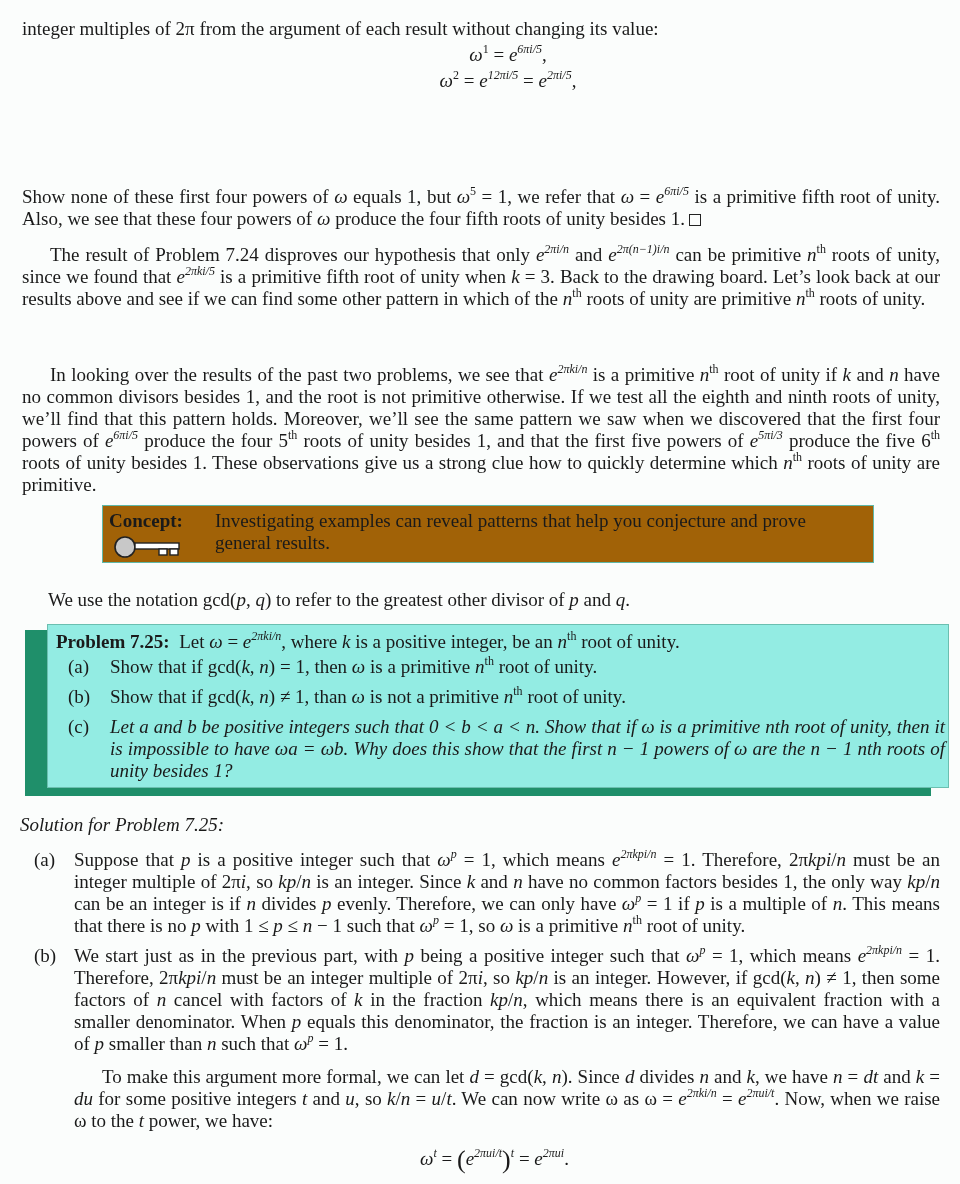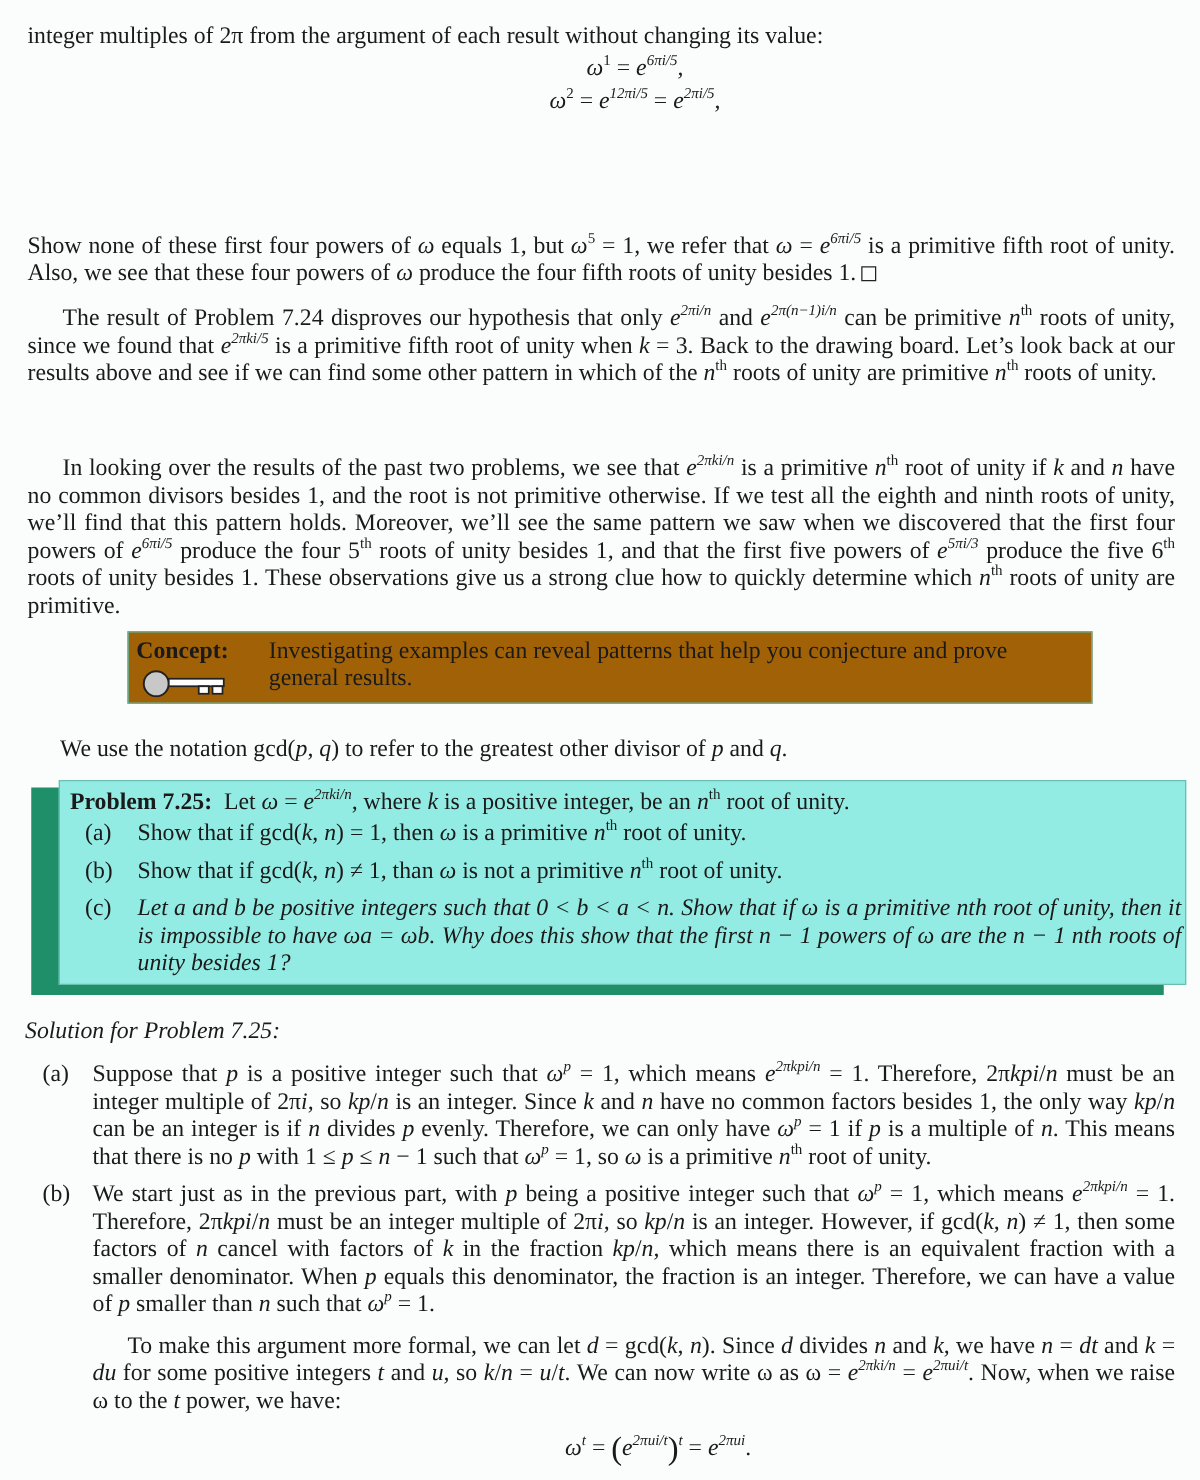--- a/index.html
+++ b/index.html
@@ -36,21 +36,21 @@
   }
   .prob-title { position: absolute; left: 8px; top: 6px; width: 880px; }
   .prob-item { position: absolute; left: 20px; width: 875px; }
   .prob-item .lbl { position: absolute; left: 0; top: 0; }
   .prob-item .txt { position: absolute; left: 42px; top: 0; width: 835px; }
   .sol-title { position: absolute; left: 20px; top: 814px; font-style: italic; }
   .sol-item { position: absolute; left: 34px; width: 906px; }
   .sol-item .lbl { position: absolute; left: 0; top: 0; }
   .sol-item .txt { position: absolute; left: 40px; top: 0; width: 866px; text-align: justify; }
   .qed { display: inline-block; width: 10px; height: 10px; border: 1px solid #222; vertical-align: -1px; margin-left: 4px; }
-  .final-eq { position: absolute; left: 420px; top: 1148px; white-space: nowrap; margin-left: 32px; }
+  .final-eq { position: absolute; left: 420px; top: 1148px; white-space: nowrap; }
   .paren { font-size: 26px; vertical-align: -3px; }
 </style>
 </head>
 <body>
 
 <div class="page">
 
   <div class="p" style="top:18px;">integer multiples of 2π from the argument of each result without changing its value:</div>
 
   <div class="eq-block">

